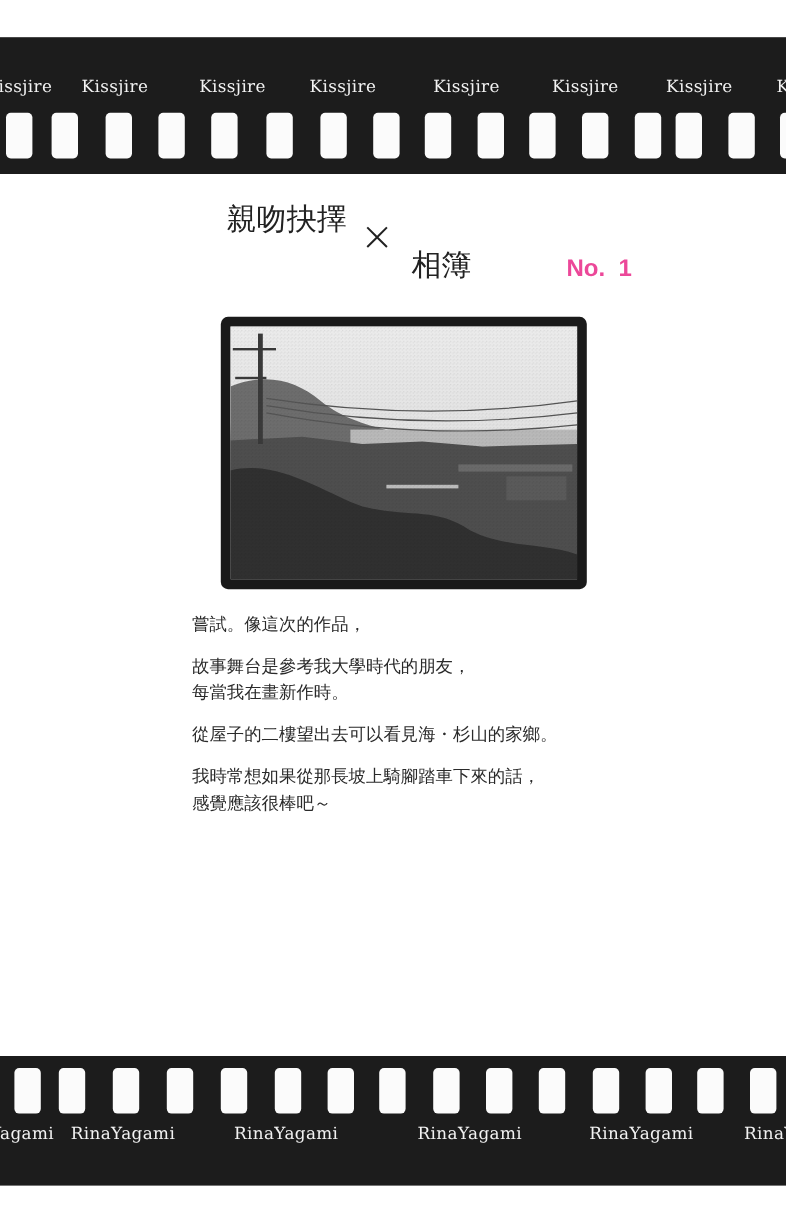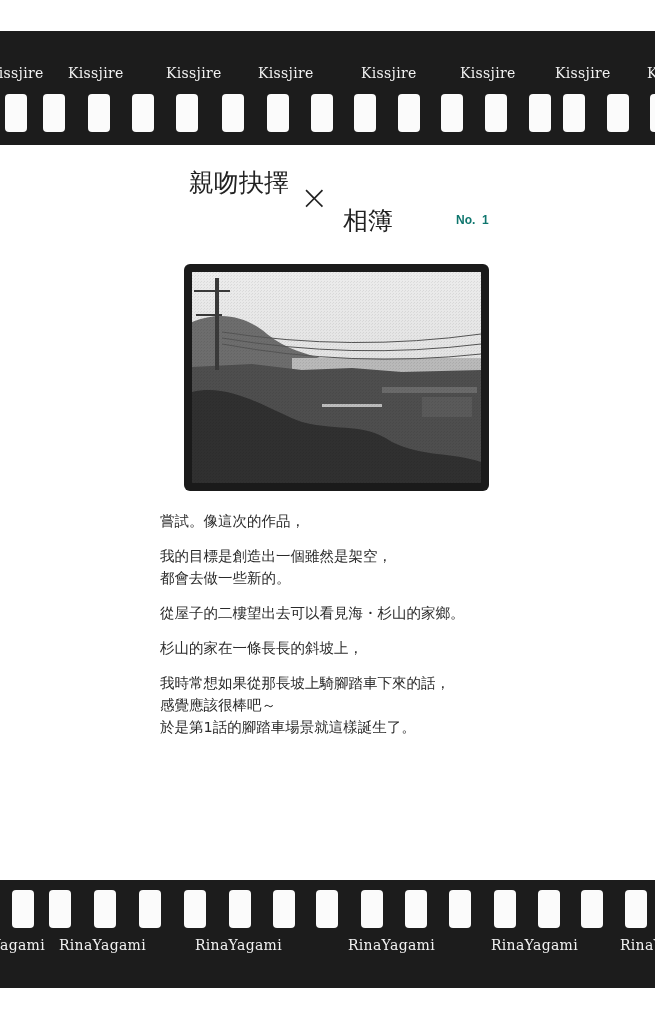--- a/index.html
+++ b/index.html
@@ -63,25 +63,25 @@
     .title-sub {
       position: absolute;
       left: 343px;
       top: 204px;
       font-size: 25px;
       color: #222;
       white-space: nowrap;
     }
     .title-no {
       position: absolute;
-      left: 456px;
+      left: 472px;
       top: 213px;
-      font-size: 12px;
+      font-size: 20px;
       font-weight: bold;
-      color: #0f766e;
+      color: #ec4899;
       white-space: pre;
       font-family: "Liberation Sans", sans-serif;
     }
 
     .photo-frame {
       position: absolute;
       left: 184px;
       top: 264px;
       width: 305px;
       height: 227px;
@@ -184,33 +184,31 @@
       <rect x="0" y="0" width="289" height="211" fill="url(#grain)"></rect>
     </svg>
   </div>
 </div>
 
 <div class="body-text">
   <p class="para">
     <span class="line">嘗試。像這次的作品，</span>
   </p>
   <p class="para">
-    <span class="line">我的目標是創造出一個雖然是架空，</span>
-    <span class="line">都會去做一些新的。</span>
+    <span class="line">故事舞台是參考我大學時代的朋友，</span>
+    <span class="line">每當我在畫新作時。</span>
   </p>
   <p class="para">
     <span class="line">從屋子的二樓望出去可以看見海・杉山的家鄉。</span>
   </p>
   <p class="para">
-    <span class="line">杉山的家在一條長長的斜坡上，</span>
   </p>
   <p class="para">
     <span class="line">我時常想如果從那長坡上騎腳踏車下來的話，</span>
     <span class="line">感覺應該很棒吧～</span>
-    <span class="line">於是第1話的腳踏車場景就這樣誕生了。</span>
   </p>
 </div>
 
 <div class="film film-bottom" id="film-bottom">
     <span class="film-label" style="left: -42px; top: 57px;">RinaYagami</span>
     <span class="film-label" style="left: 59px; top: 57px;">RinaYagami</span>
     <span class="film-label" style="left: 195px; top: 57px;">RinaYagami</span>
     <span class="film-label" style="left: 348px; top: 57px;">RinaYagami</span>
     <span class="film-label" style="left: 491px; top: 57px;">RinaYagami</span>
     <span class="film-label" style="left: 620px; top: 57px;">RinaYagami</span>

